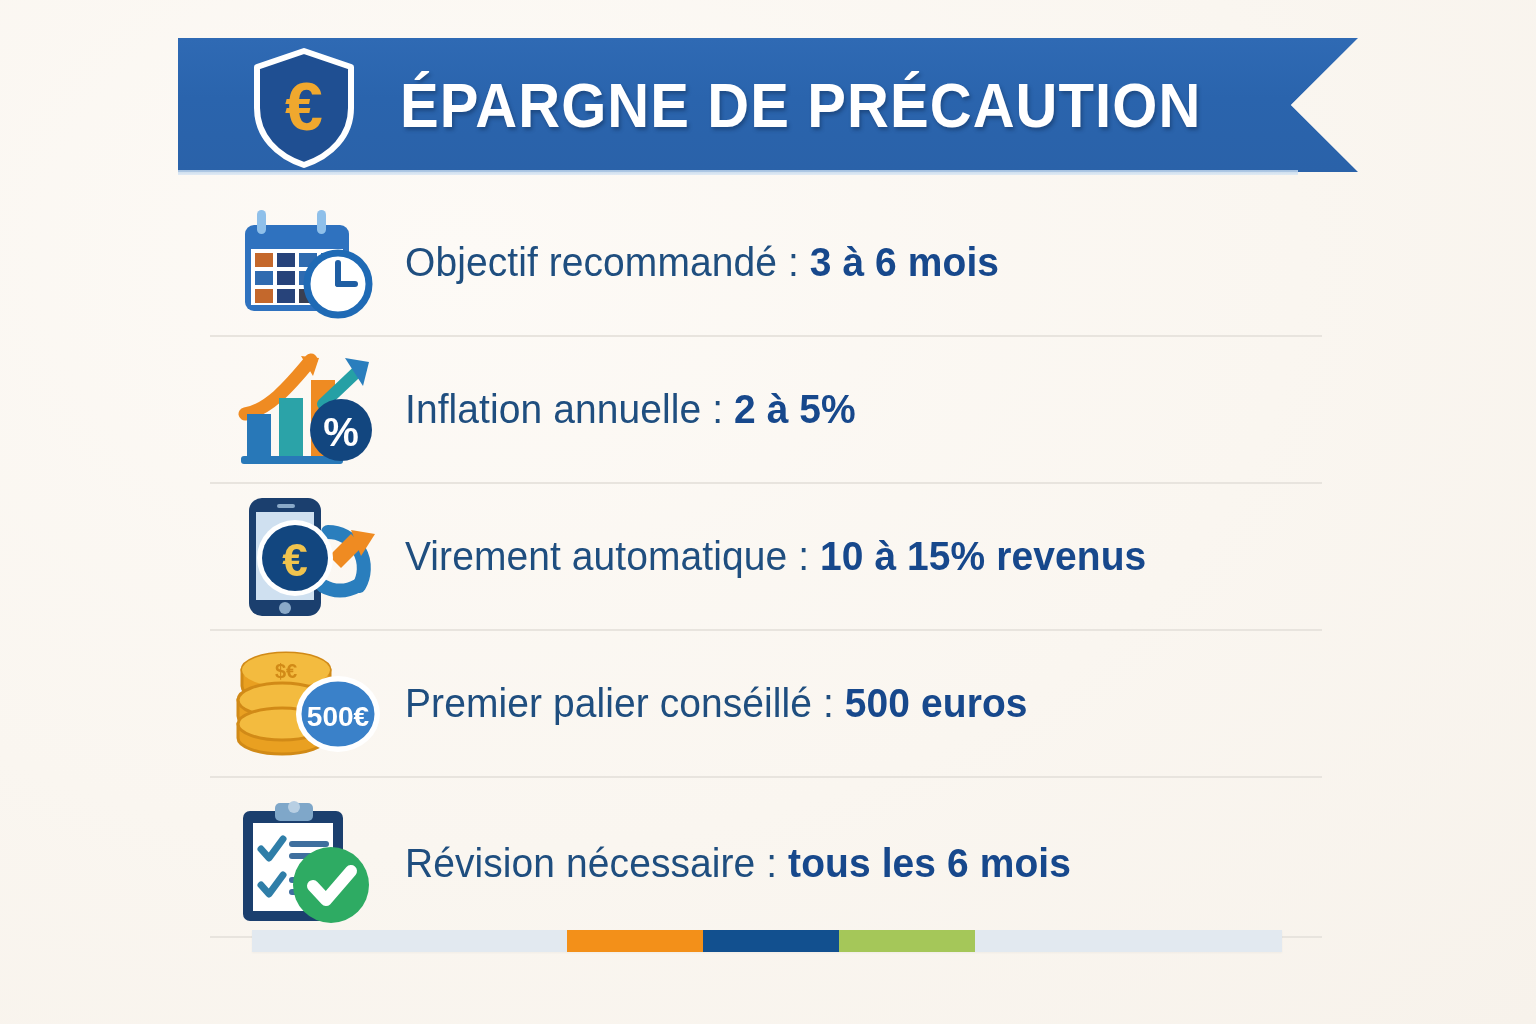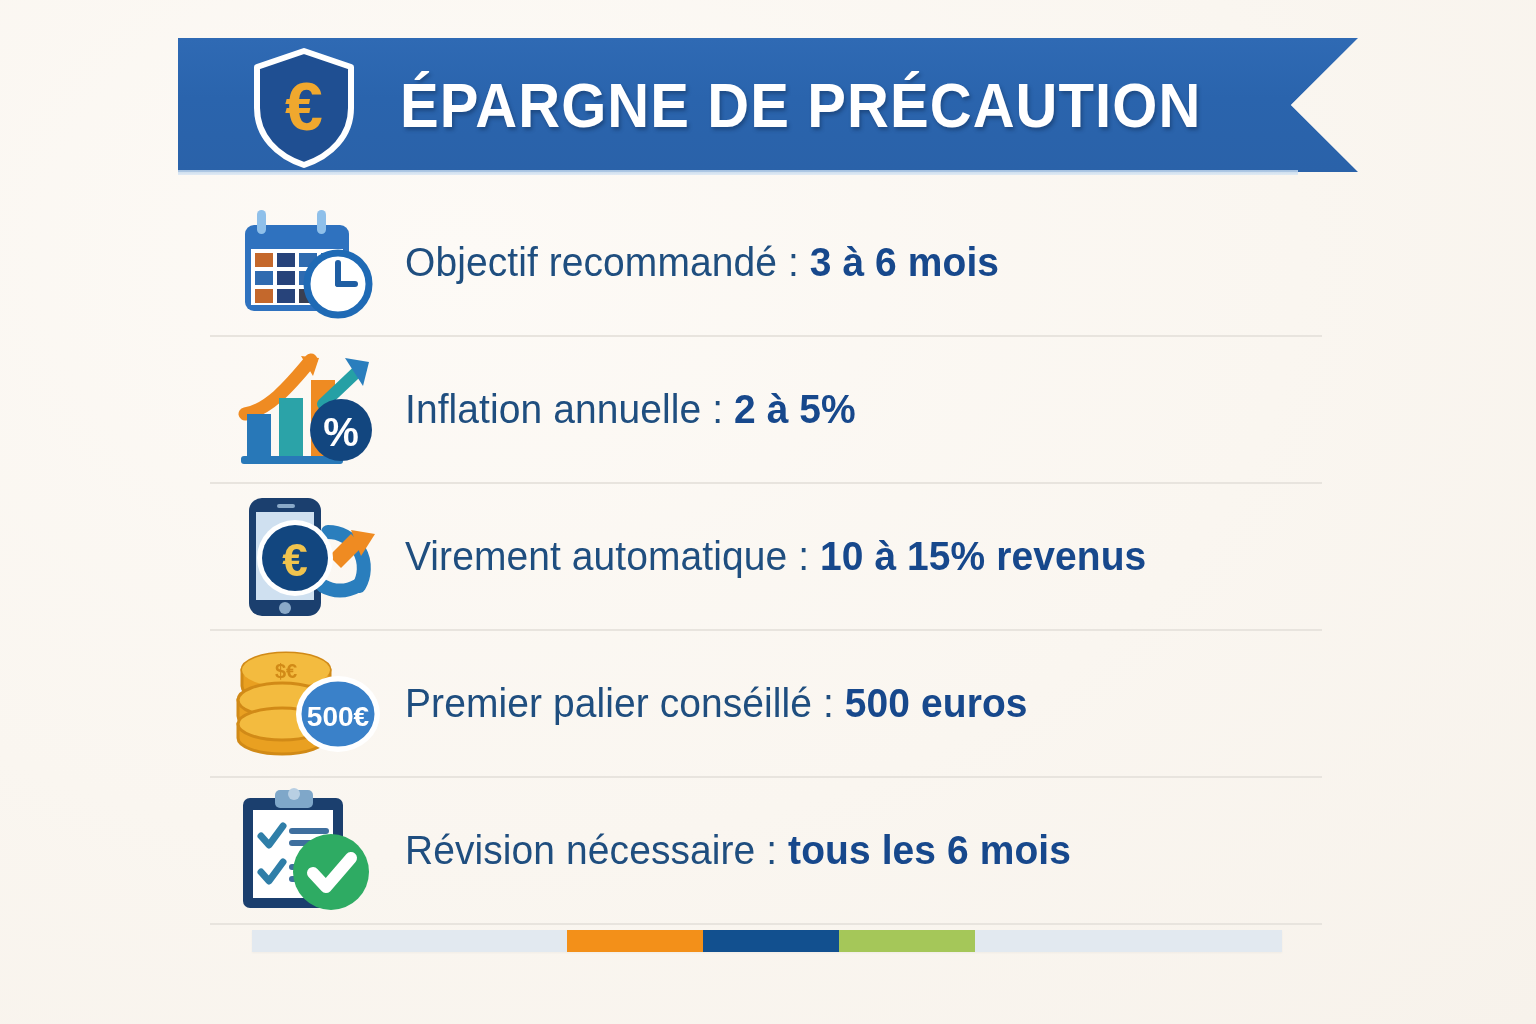--- a/index.html
+++ b/index.html
@@ -237,21 +237,21 @@
           <ellipse cx="108" cy="68" rx="42" ry="38" fill="#ffffff"></ellipse>
           <ellipse cx="108" cy="68" rx="38" ry="34" fill="#3a81c9" stroke="#ffffff" stroke-width="3"></ellipse>
           <text x="108" y="80" text-anchor="middle" font-family="Liberation Sans, sans-serif" font-size="28" font-weight="700" fill="#ffffff">500€</text>
         </svg>
       </div>
       <div class="row-text">
         <span class="lbl">Premier palier conséillé : </span><span class="val">500 euros</span>
       </div>
     </div>
 
-    <div class="row" style="border-bottom:2px solid #e8e4de;">
+    <div class="row" style="border-bottom:2px solid #e8e4de;margin-top:13px;">
       <div class="icon-slot">
         <svg width="150" height="125" viewBox="0 0 150 125">
           <rect x="10" y="10" width="100" height="110" rx="7" fill="#1b3f6e"></rect>
           <rect x="20" y="22" width="80" height="88" fill="#ffffff"></rect>
           <rect x="42" y="2" width="38" height="18" rx="5" fill="#7fa7c9"></rect>
           <circle cx="61" cy="6" r="6" fill="#b8cfe3"></circle>
           <path d="M28 48 L36 57 L50 38" stroke="#2f7ea8" stroke-width="7" fill="none" stroke-linecap="round" stroke-linejoin="round"></path>
           <rect x="56" y="40" width="40" height="6" rx="3" fill="#3f6f9e"></rect>
           <rect x="56" y="52" width="40" height="6" rx="3" fill="#3f6f9e"></rect>
           <path d="M28 84 L36 93 L50 74" stroke="#2f7ea8" stroke-width="7" fill="none" stroke-linecap="round" stroke-linejoin="round"></path>

